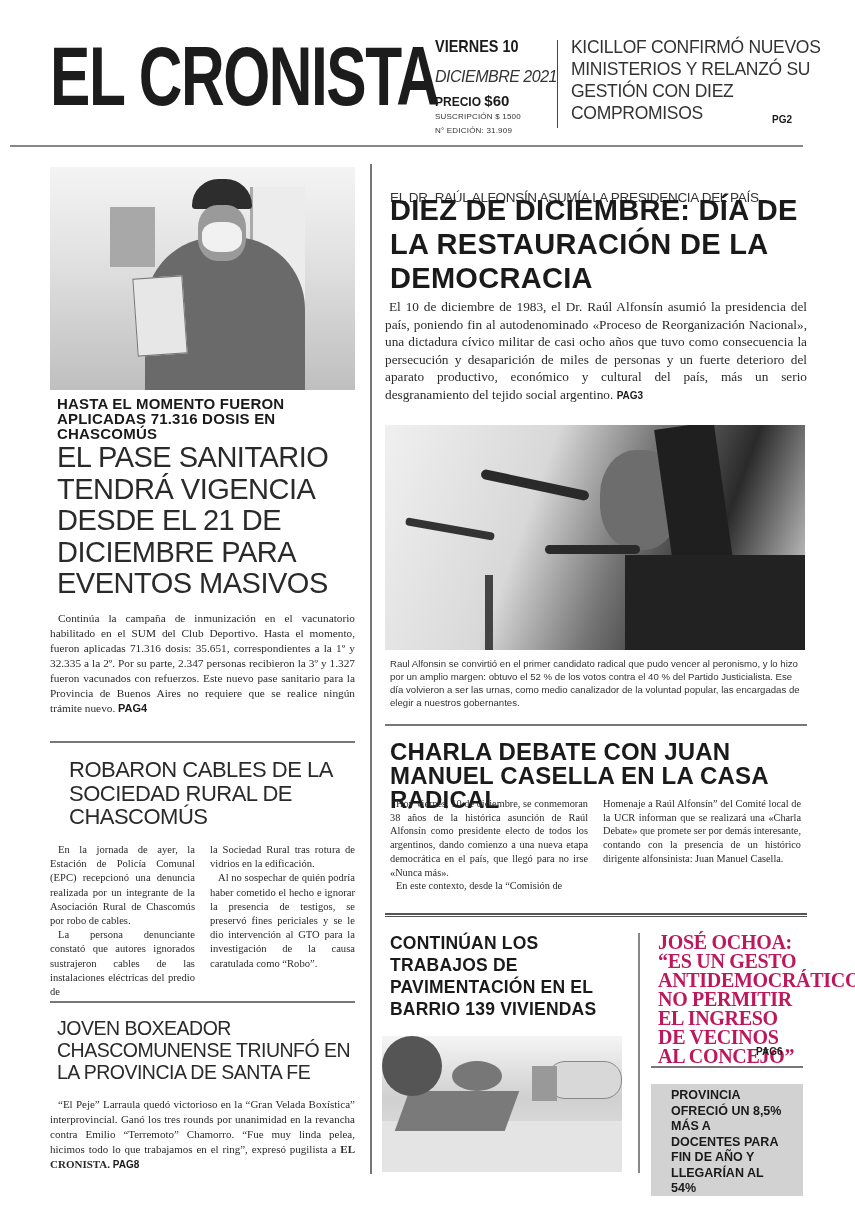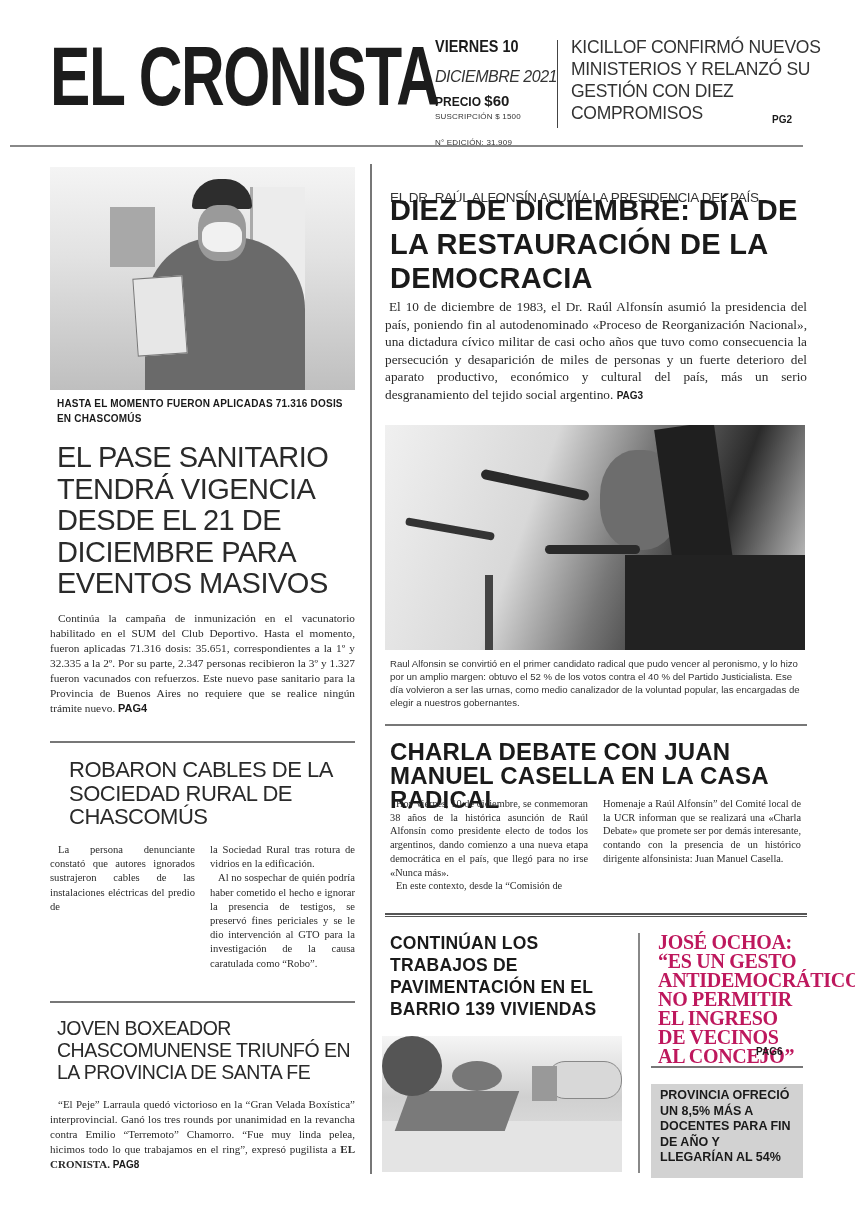--- a/index.html
+++ b/index.html
@@ -25,21 +25,21 @@
   .vline-main { left: 370px; top: 164px; width: 2px; height: 1010px; background: #777; }
 
   
   .photo { background: #bdbdbd; overflow: hidden; }
   .photo-vac { left: 50px; top: 167px; width: 305px; height: 223px; background: linear-gradient(180deg,#f4f4f4 0%,#e2e2e2 40%,#bfbfbf 100%); }
   .photo-alf { left: 385px; top: 425px; width: 420px; height: 225px; background: linear-gradient(110deg,#f0f0f0 0%,#d8d8d8 35%,#777 55%,#2a2a2a 75%,#e9e9e9 100%); }
   .photo-pav { left: 382px; top: 1036px; width: 240px; height: 136px; background: linear-gradient(180deg,#f5f5f5 0%,#d0d0d0 45%,#e6e6e6 100%); }
   .photo .shape { position: absolute; }
 
   
-  .caption-bold { left: 57px; top: 396px; width: 300px; font-weight: 900; font-size: 10px; line-height: 15px; letter-spacing: 0.2px; }
+  .caption-bold { left: 57px; top: 396px; width: 300px; font-weight: 900; font-size: 15px; line-height: 15px; letter-spacing: 0.2px; }
   .head-light { font-weight: 400; color: #2a2a2a; letter-spacing: -0.5px; }
   .pase-title { left: 57px; top: 442px; width: 300px; font-size: 29px; line-height: 31.5px; }
   .serif { font-family: "Liberation Serif", serif; color: #2a2a2a; }
   .pase-body { left: 50px; top: 611px; width: 305px; font-size: 11.3px; line-height: 15px; text-align: justify; text-indent: 8px; }
   .hr-left1 { left: 50px; top: 741px; width: 305px; height: 2px; background: #777; }
   .cables-title { left: 69px; top: 758px; width: 300px; font-size: 22px; line-height: 23.5px; }
   .cables-col { top: 843px; width: 145px; font-size: 10.6px; line-height: 14.2px; text-align: justify; }
   .cables-col p { text-indent: 8px; }
   .cables-c1 { left: 50px; }
   .cables-c2 { left: 210px; }
@@ -57,36 +57,36 @@
   .charla-col { top: 797px; width: 198px; font-size: 10.3px; line-height: 13.7px; text-align: justify; }
   .charla-col p { text-indent: 6px; }
   .charla-c1 { left: 390px; }
   .charla-c2 { left: 603px; }
   .hr-right2 { left: 385px; top: 913px; width: 422px; height: 4px; border-top: 2px solid #555; border-bottom: 1px solid #555; }
   .pav-title { left: 390px; top: 932px; width: 240px; font-weight: 900; font-size: 17.5px; line-height: 22px; letter-spacing: 0.2px; }
   .vline-small { left: 638px; top: 933px; width: 2px; height: 240px; background: #888; }
   .ochoa-title { left: 658px; top: 933px; width: 150px; font-size: 20px; line-height: 19px; color: #be185d; letter-spacing: -0.3px; font-family: Liberation Serif, serif; }
   .ochoa-pg { left: 756px; top: 1046px; }
   .hr-ochoa { left: 651px; top: 1066px; width: 152px; height: 2px; background: #777; }
-  .prov-box { left: 651px; top: 1084px; width: 152px; height: 94px; background: #d2d2d2; padding: 4px 9px; font-weight: 900; font-size: 12.5px; line-height: 15.5px; color: #1a1a1a; }
+  .prov-box { left: 651px; top: 1084px; width: 152px; height: 112px; background: #d2d2d2; padding: 4px 20px; font-weight: 900; font-size: 12.5px; line-height: 15.5px; color: #1a1a1a; }
 </style>
 </head>
 <body>
 
 <header>
   <div class="abs logo">EL CRONISTA</div>
   <div class="abs dateblock">
     <div class="day">VIERNES 10</div>
     <div class="month">DICIEMBRE 2021</div>
     <div class="price">
       <span>PRECIO</span>
       <span class="amt">$60</span>
     </div>
     <div class="sub">SUSCRIPCIÓN $ 1500</div>
-    <div class="sub" style="margin-top:17px">N° EDICIÓN: 31.909</div>
+    <div class="sub" style="margin-top:5px">N° EDICIÓN: 31.909</div>
   </div>
   <div class="abs mast-vline"></div>
   <div class="abs mast-head">KICILLOF CONFIRMÓ NUEVOS MINISTERIOS Y RELANZÓ SU GESTIÓN CON DIEZ COMPROMISOS</div>
   <div class="abs pg mast-pg">PG2</div>
   <div class="abs hr-top"></div>
 </header>
 
 <div class="abs vline-main"></div>
 
 <section>
@@ -100,20 +100,21 @@
     <div class="shape" style="left:85px;top:110px;width:50px;height:78px;background:#e7e7e7;border:1px solid #777;transform:rotate(-4deg);"></div>
   </div>
   <div class="abs caption-bold">HASTA EL MOMENTO FUERON APLICADAS 71.316 DOSIS EN CHASCOMÚS</div>
 
   <h2 class="abs pase-title head-light">EL PASE SANITARIO TENDRÁ VIGENCIA DESDE EL 21 DE DICIEMBRE PARA EVENTOS MASIVOS</h2>
   <p class="abs pase-body serif"><span>Continúa la campaña de inmunización en el vacunatorio habilitado en el SUM del Club Deportivo. Hasta el momento, fueron aplicadas 71.316 dosis: 35.651, correspondientes a la 1º y 32.335 a la 2º. Por su parte, 2.347 personas recibieron la 3º y 1.327 fueron vacunados con refuerzos. Este nuevo pase sanitario para la Provincia de Buenos Aires no requiere que se realice ningún trámite nuevo.</span> <span class="pg" style="font-family:'Liberation Sans',sans-serif;font-size:11px">PAG4</span></p>
 
   <div class="abs hr-left1"></div>
   <h2 class="abs cables-title head-light">ROBARON CABLES DE LA SOCIEDAD RURAL DE CHASCOMÚS</h2>
   <div class="abs cables-col cables-c1 serif">
+    <p>En la jornada de ayer, la Estación de Policía Comunal (EPC) recepcionó una denuncia realizada por un integrante de la Asociación Rural de Chascomús por robo de cables.</p>
     <p>La persona denunciante constató que autores ignorados sustrajeron cables de las instalaciones eléctricas del predio de</p>
   </div>
   <div class="abs cables-col cables-c2 serif">
     <p style="text-indent:0">la Sociedad Rural tras rotura de vidrios en la edificación.</p>
     <p>Al no sospechar de quién podría haber cometido el hecho e ignorar la presencia de testigos, se preservó fines periciales y se le dio intervención al GTO para la investigación de la causa caratulada como “Robo”.</p>
   </div>
 
   <div class="abs hr-left2"></div>
   <h2 class="abs boxer-title head-light">JOVEN BOXEADOR CHASCOMUNENSE TRIUNFÓ EN LA PROVINCIA DE SANTA FE</h2>
   <p class="abs boxer-body serif"><span>“El Peje” Larraula quedó victorioso en la “Gran Velada Boxística” interprovincial. Ganó los tres rounds por unanimidad en la revancha contra Emilio “Terremoto” Chamorro. “Fue muy linda pelea, hicimos todo lo que trabajamos en el ring”, expresó pugilista a</span> <b>EL CRONISTA.</b> <span class="pg" style="font-family:'Liberation Sans',sans-serif">PAG8</span></p>

